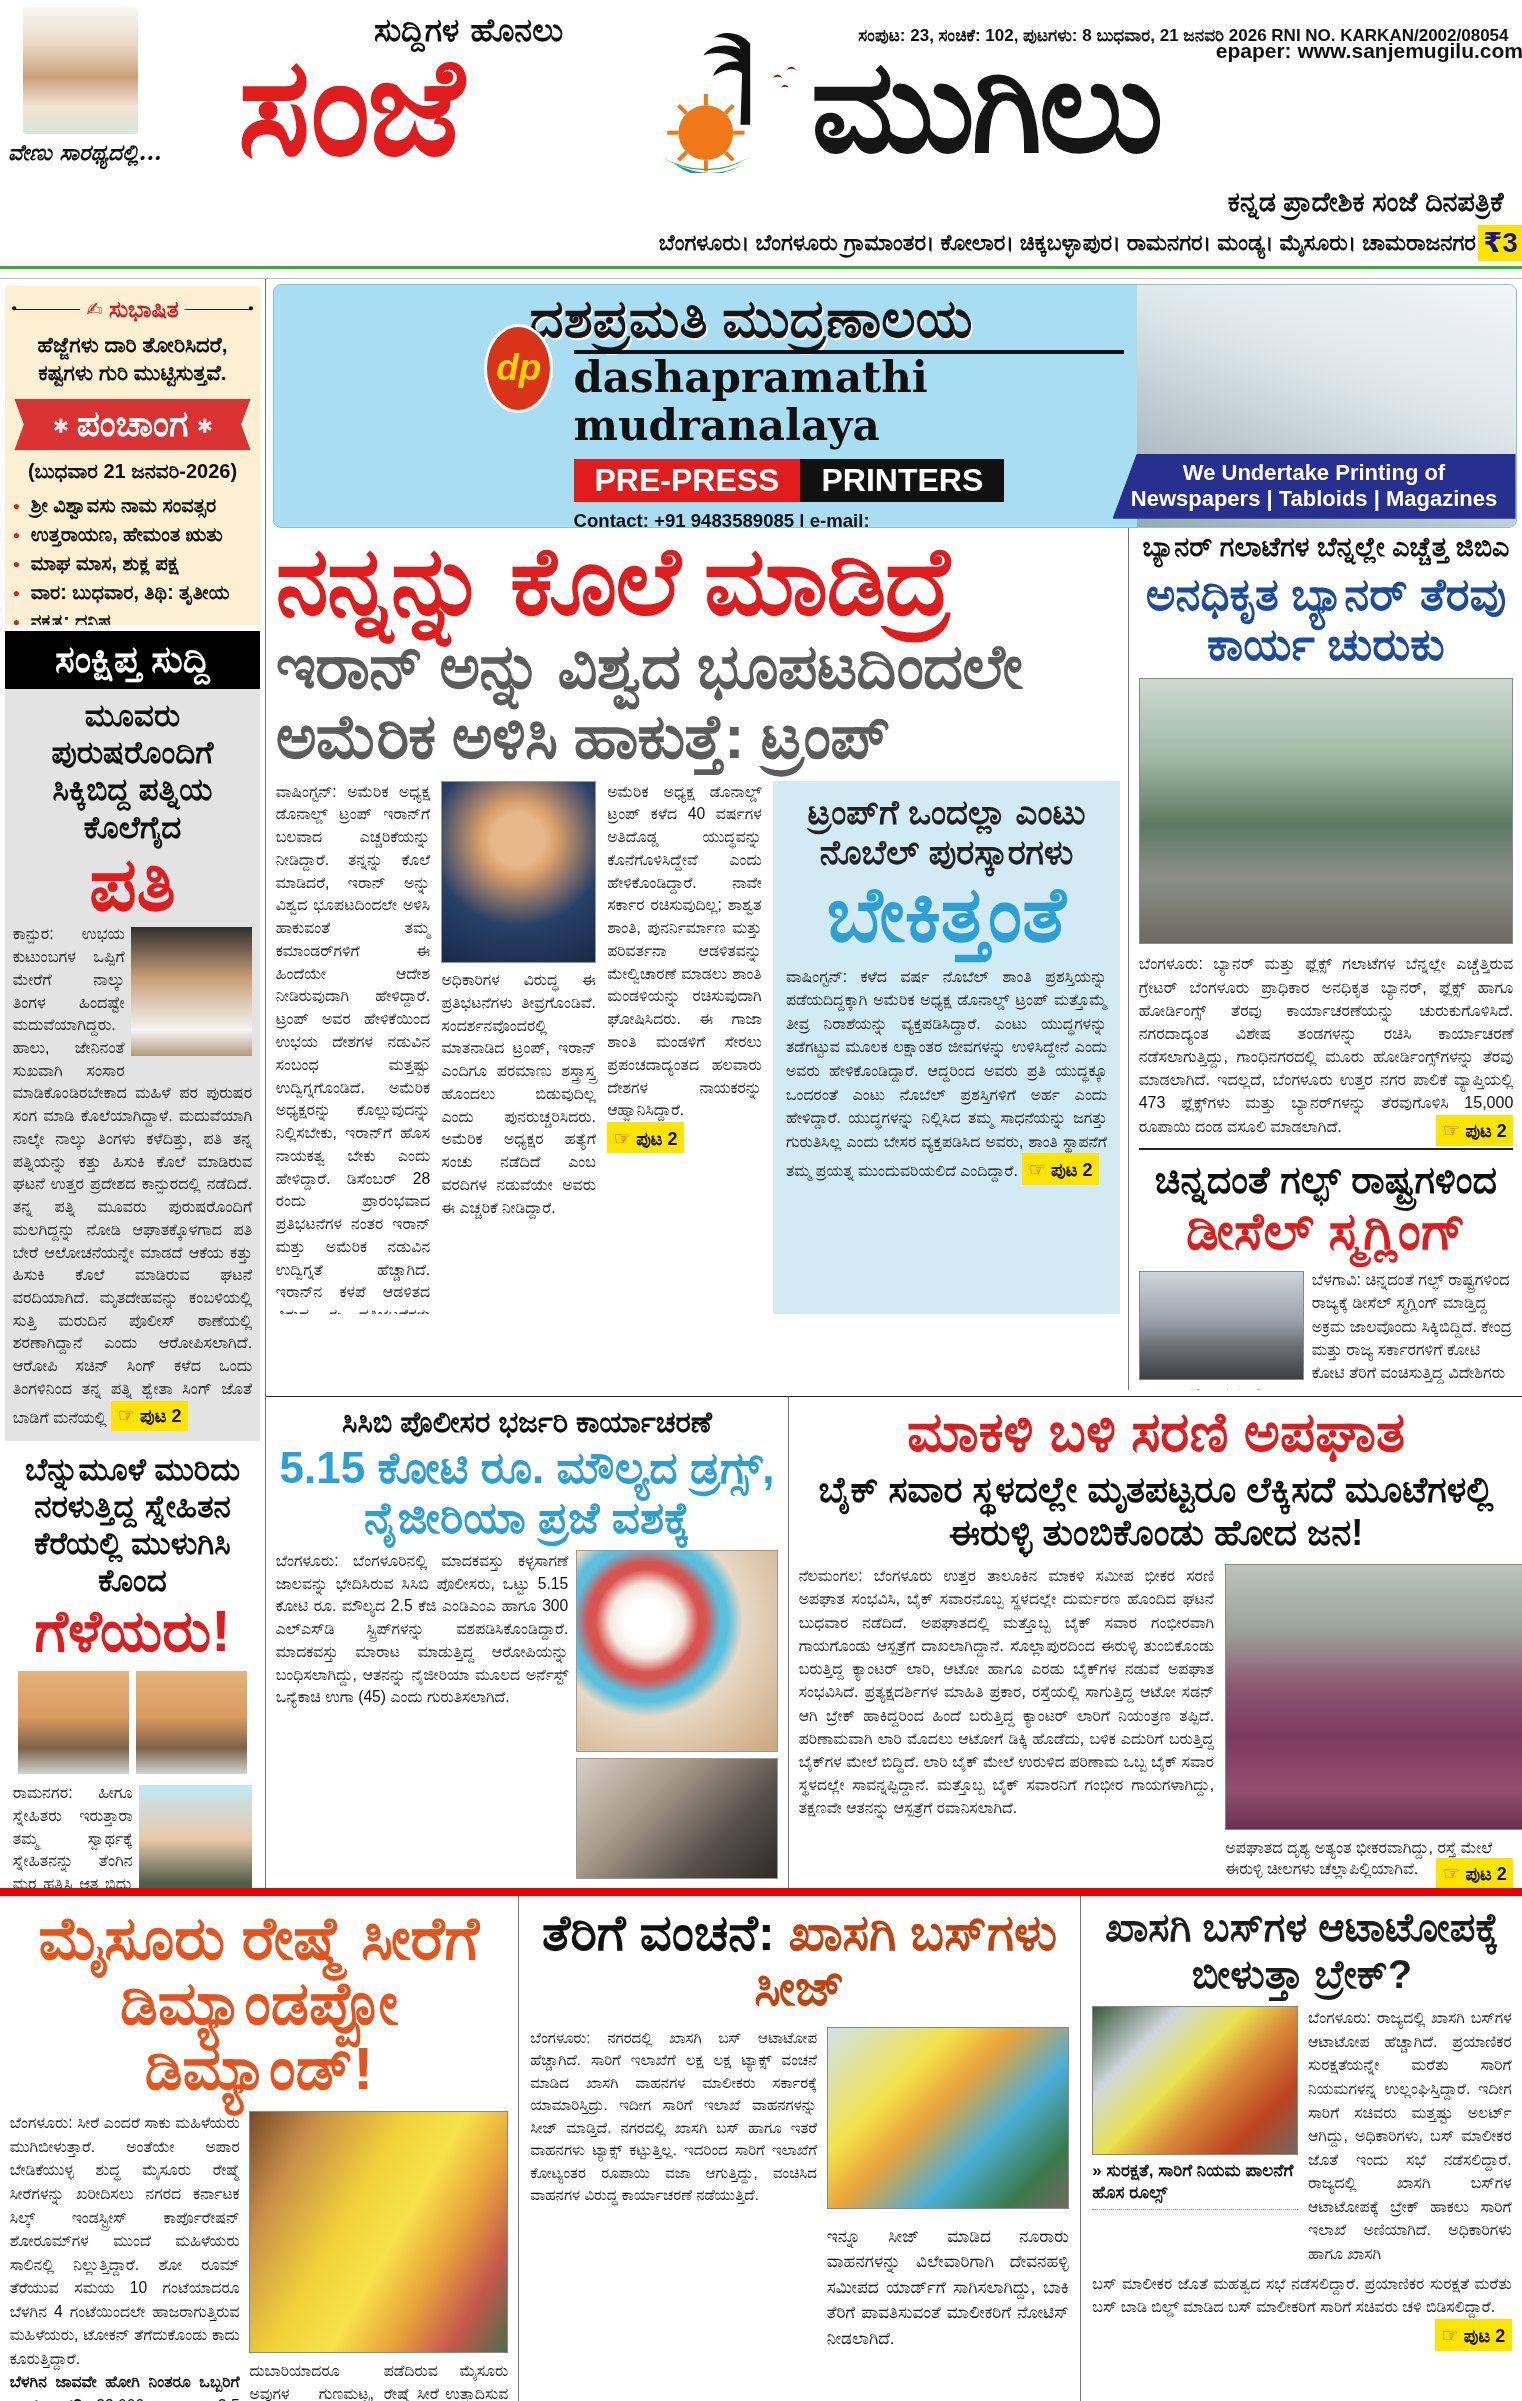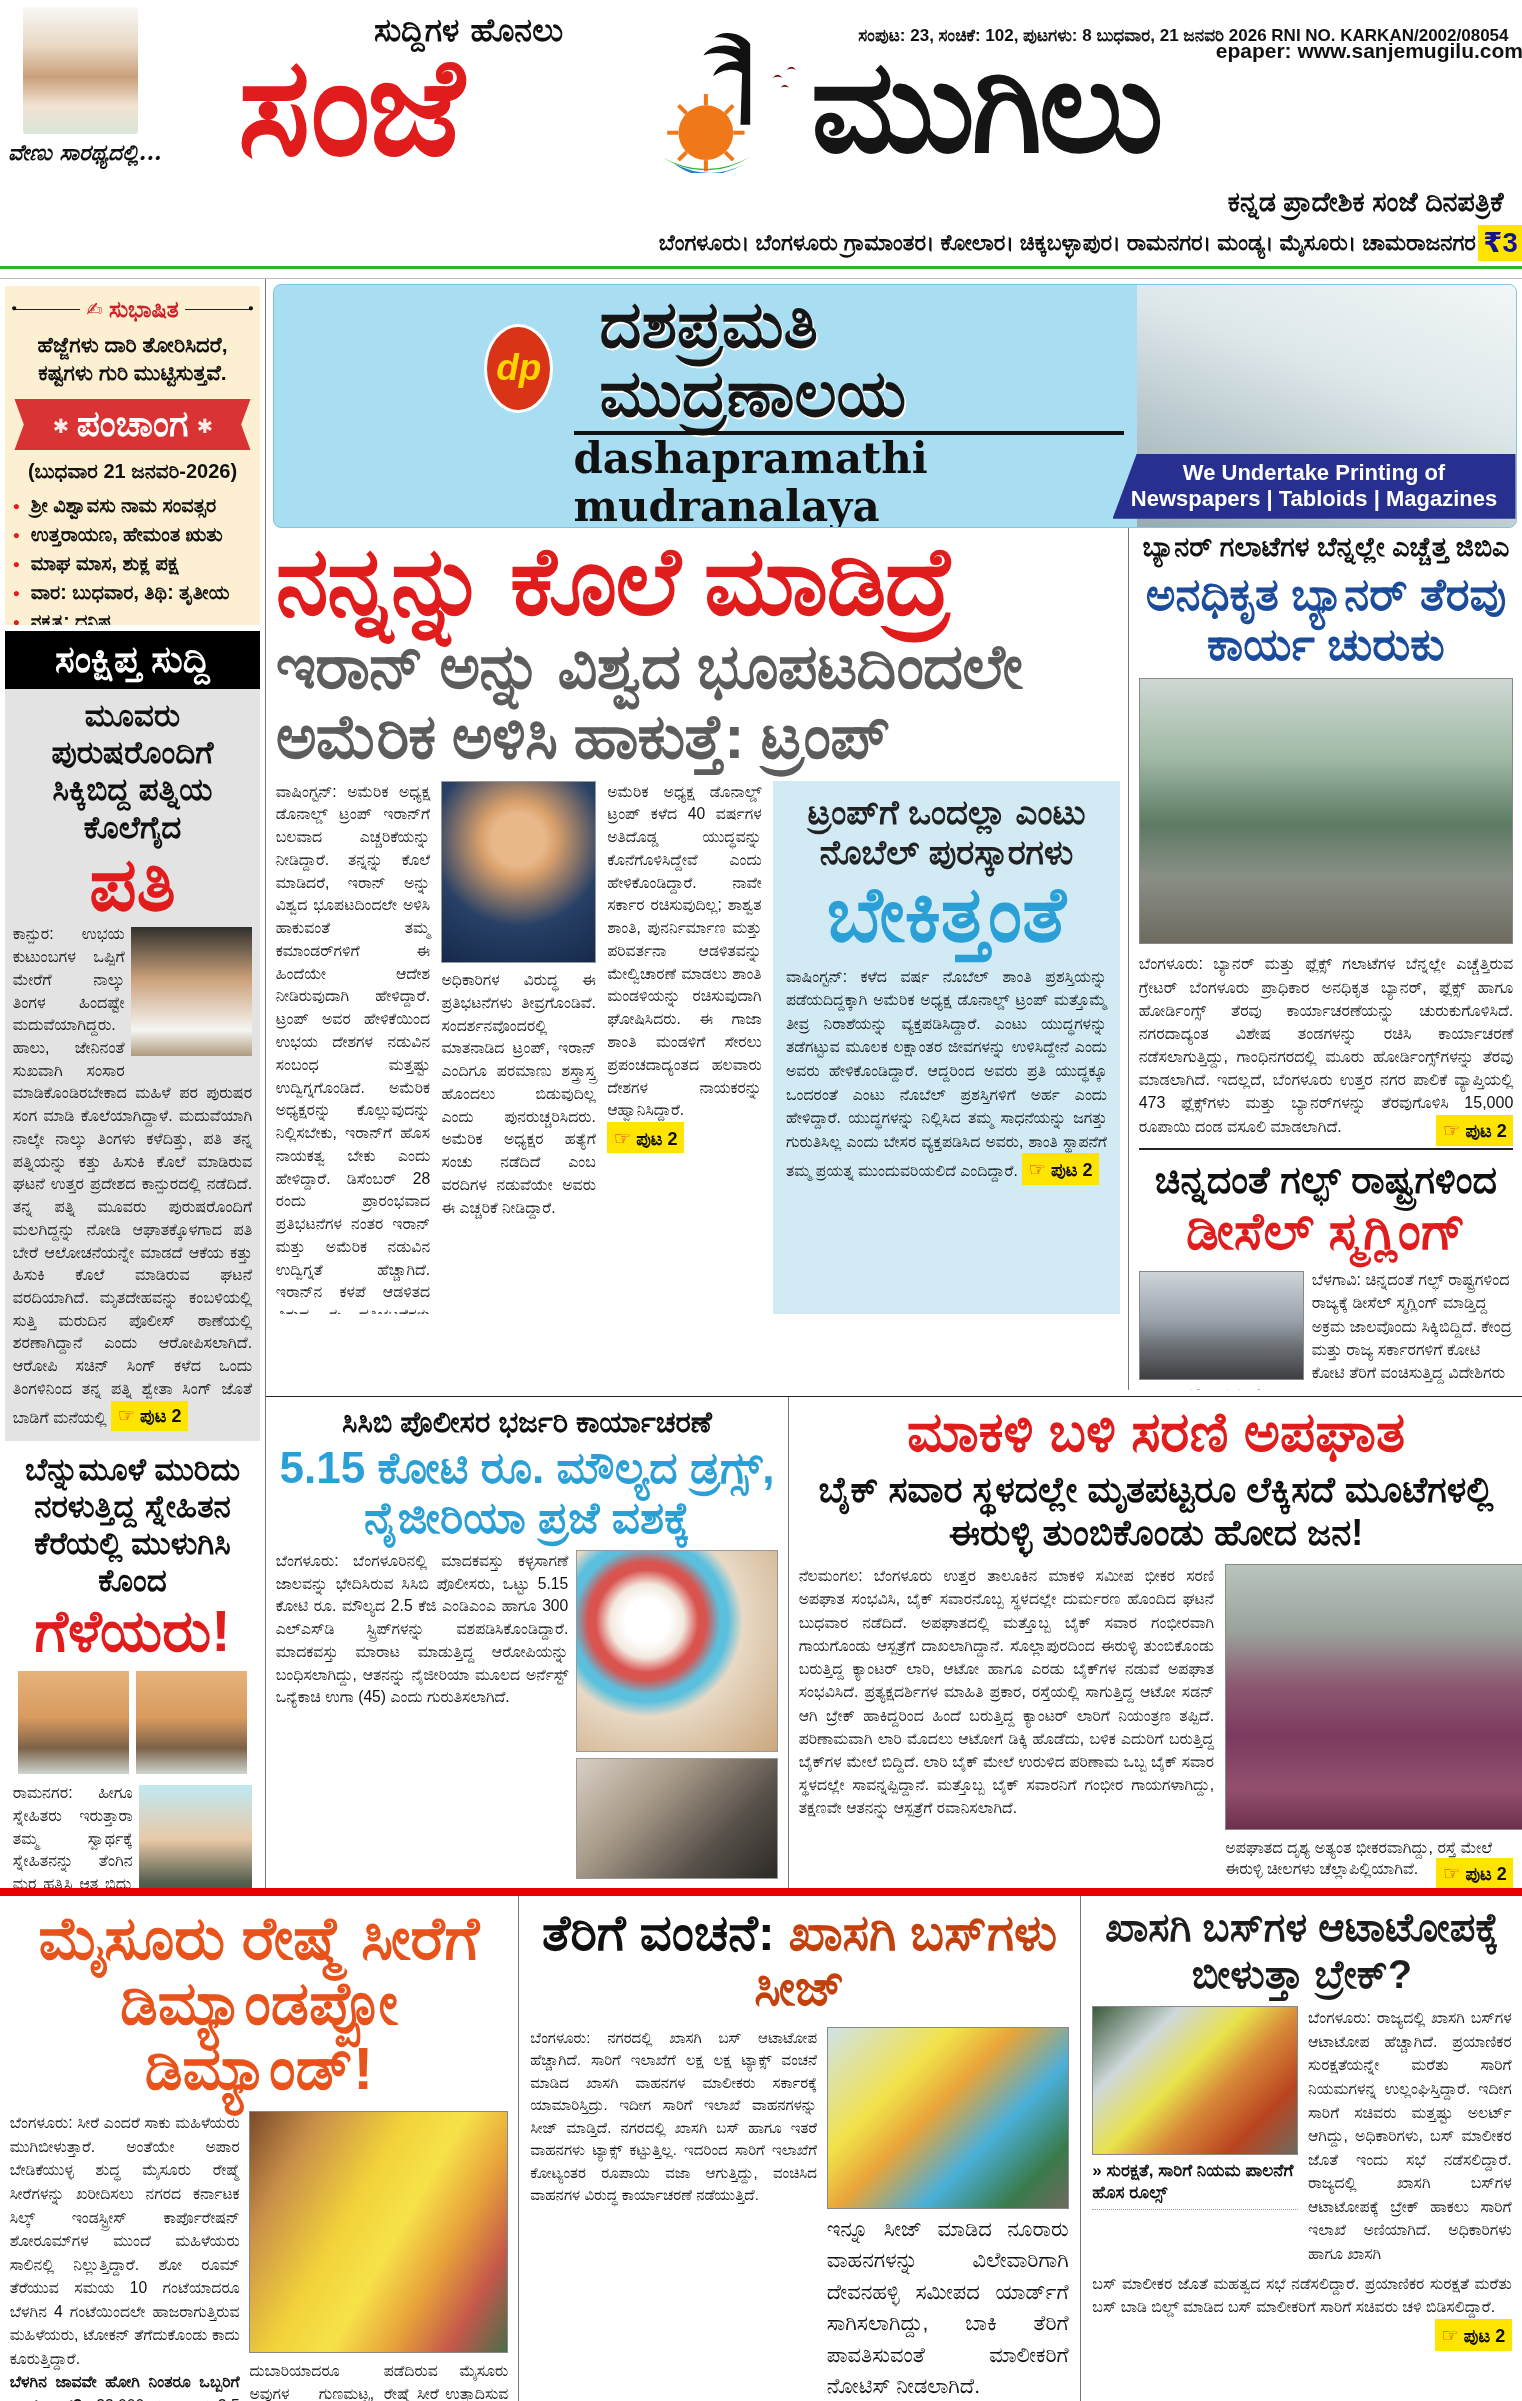--- a/index.html
+++ b/index.html
@@ -80,21 +80,21 @@
   
   .ad { height: 244px; margin: 4.8px 6.5px 0; background: #a9ddf2; border-radius: 8px;
     display: flex; overflow: hidden; border: 0.8px solid #7fc4e0; position: relative; }
   .ad-press { width: 206px; height: 100%; background:
     linear-gradient(160deg,#dfeef5 0%,#9fc3d4 30%,#5a87a0 55%,#2e5d7d 80%,#1c4precision 100%),
     linear-gradient(160deg,#e8f3f8 0%,#a6c8d8 35%,#53809a 70%,#274f6b 100%); }
   .ad-center { flex: 1; padding: 6.5px 13px; position: relative; }
   .ad-logo { position: absolute; left: 4.8px; top: 39px; width: 69px; height: 89px; background: #d93318;
     border-radius: 50%; border: 3.2px solid #fff; color: #ffd400; font-weight: 900; font-size: 37px;
     display: flex; align-items: center; justify-content: center; font-style: italic; }
-  .ad-title-kn { margin-left: 107px; font-size: 65px; font-weight: 900; color: #161616;
+  .ad-title-kn { margin-left: 37px; font-size: 53px; font-weight: 900; color: #161616;
     text-shadow: 1.6px 1.6px 0 #fff; line-height: 1.05; }
   .ad-title-en { margin-left: 81px; font-size: 42px; font-weight: bold; font-family: "DejaVu Serif", serif;
     border-top: 4px solid #111; display: inline-block; line-height: 1.15; margin-top: 3.2px; }
   .ad-tags { margin-left: 81px; display: flex; margin-top: 8px; font-size: 32px; font-weight: 900; }
   .ad-tag1 { background: #e11c1c; color: #fff; padding: 3.2px 21px; }
   .ad-tag2 { background: #111; color: #fff; padding: 3.2px 21px; }
   .ad-contact { margin-left: 81px; margin-top: 8px; font-size: 18.6px; font-weight: 900; }
   .ad-right { width: 379px; position: relative; }
   .ad-machine { position: absolute; inset: 0; background:
     linear-gradient(200deg,#f2f6f7 0%,#dde7ea 40%,#b9c8cd 70%,#98abb2 100%); }
@@ -169,21 +169,21 @@
   .saree-caps div { flex: 1; }
   .lead-bold { font-weight: 900; }
   .seize { width: 562px; flex: 0 0 auto; border-right: 0.8px solid #777; padding: 4.8px 11.3px; overflow: hidden; }
   .seize h2 { font-size: 50px; font-weight: 900; text-align: center; line-height: 1.1; margin: 4.8px 0 11.3px; }
   .seize h2 .gray { color: #c2410c; }
   .seize-flex { display: flex; gap: 9.7px; }
   .seize-text { flex: 1; font-size: 15px; line-height: 1.5; text-align: justify; }
   .seize-right { width: 242px; flex: 0 0 auto; }
   .bus-photo { width: 242px; height: 182px; background:
     linear-gradient(135deg,#cfe2ea 0%,#f2e24a 30%,#e8a43a 45%,#4ab0d8 65%,#3a7a4a 85%,#6e6a60 100%); border: 0.8px solid #888; }
-  .seize-b2 { font-size: 21px; line-height: 1.5; text-align: justify; margin-top: 4px; }
+  .seize-b2 { font-size: 17px; line-height: 1.5; text-align: justify; margin-top: 15px; }
   .pbus { flex: 1; padding: 4.8px 11.3px; overflow: hidden; }
   .pbus h2 { font-size: 40px; font-weight: 900; text-align: center; line-height: 1.18; margin: 3.2px 0 8px; color: #1d1d1d; }
   .pbus-flex { display: flex; gap: 9.7px; margin-top: 4.8px; }
   .pbus-left { width: 206px; flex: 0 0 auto; }
   .bus2-photo { width: 206px; height: 149px; background:
     linear-gradient(135deg,#3a5a3a 0%,#cfd8da 25%,#e8e24a 45%,#d88a3a 60%,#b9441f 80%,#6e6a60 100%); border: 0.8px solid #888; }
   .pbus-cap { font-size: 17px; font-weight: 900; line-height: 1.3; margin-top: 4.8px;
     border-bottom: 1.6px dotted #999; padding-bottom: 4.8px; }
   .pbus-text { flex: 1; font-size: 15.7px; line-height: 1.5; text-align: justify; }
   .pbus-b2 { font-size: 15.7px; line-height: 1.5; text-align: justify; margin-top: 6.5px; }

